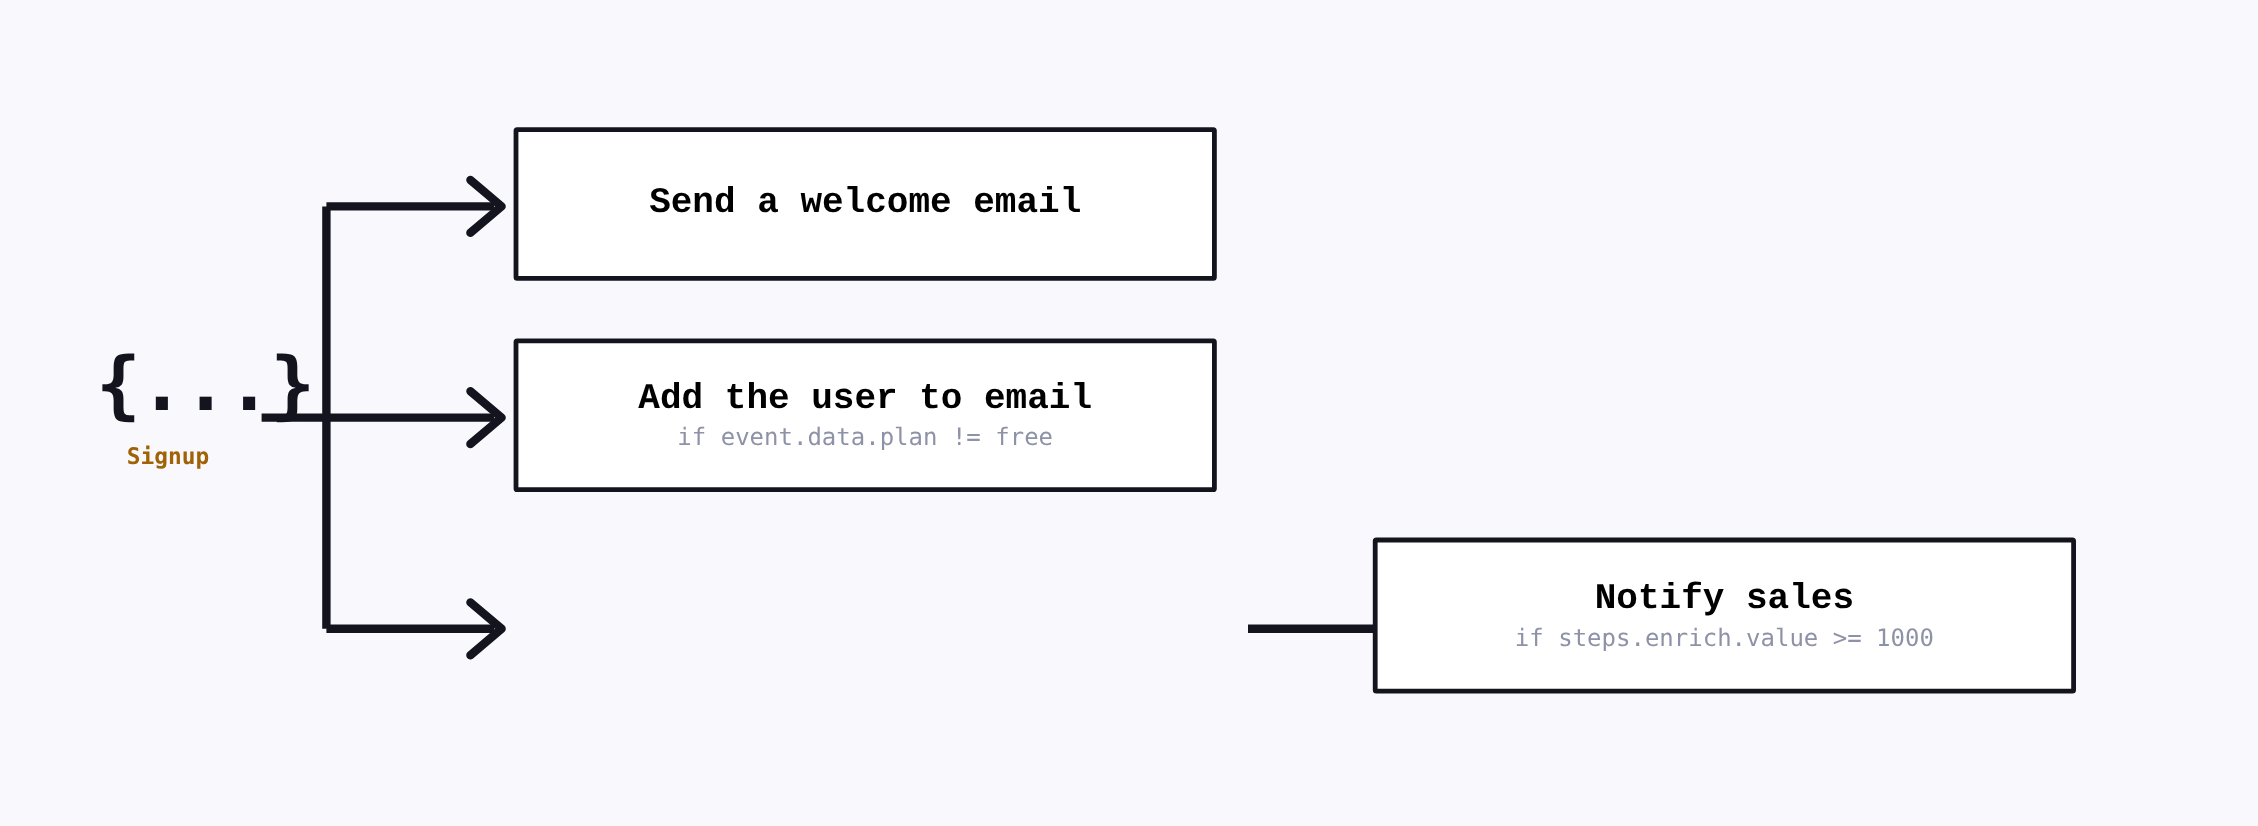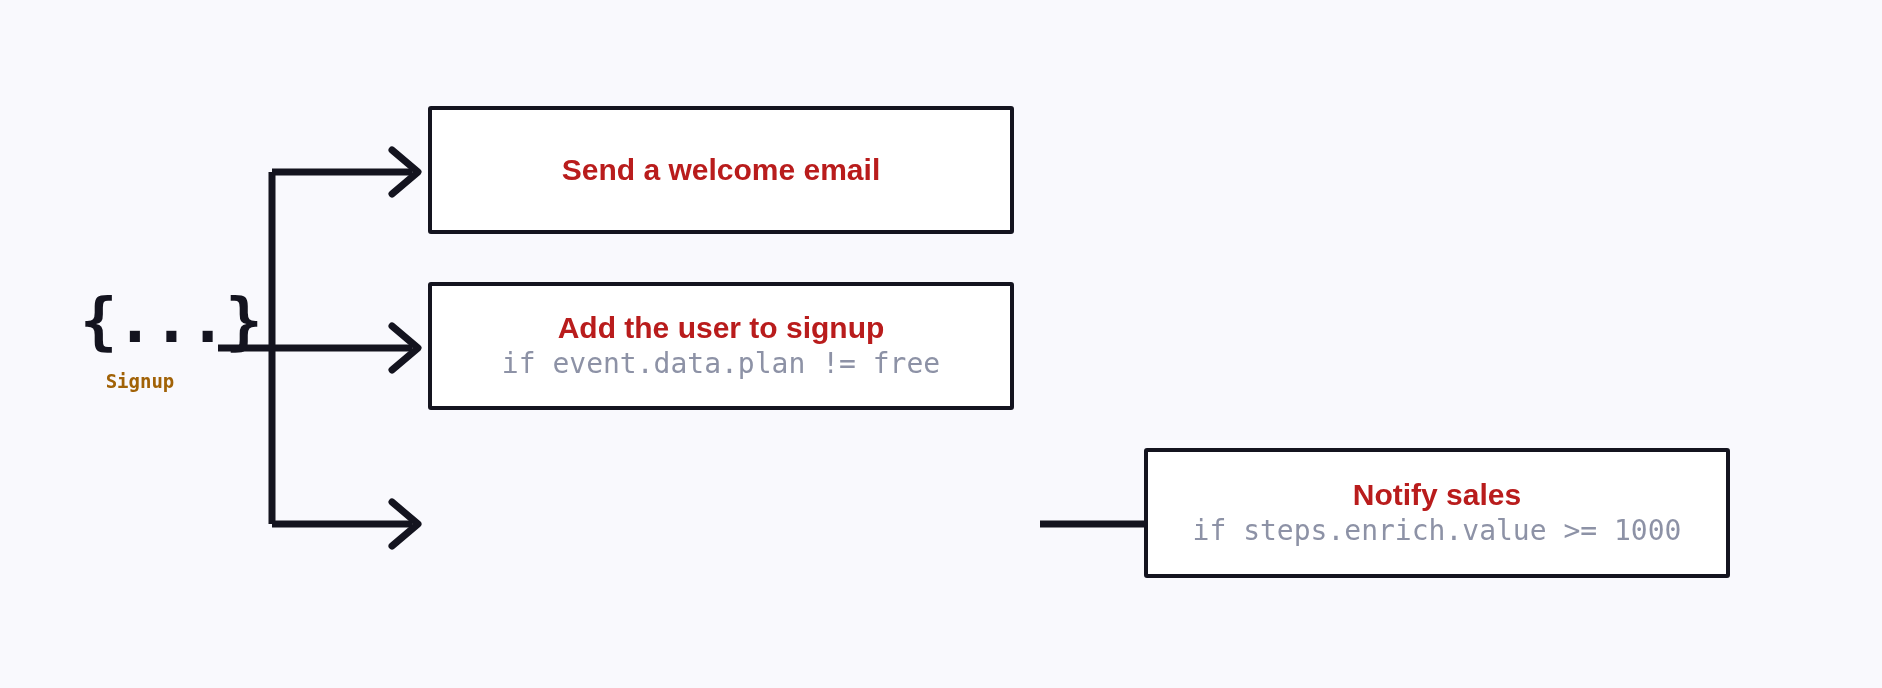--- a/index.html
+++ b/index.html
@@ -57,30 +57,30 @@
     box-sizing: border-box;
     background: #ffffff;
     border: 4px solid #14141f;
     border-radius: 3px;
     display: flex;
     flex-direction: column;
     align-items: center;
     justify-content: center;
   }
   .step-title {
-    font-family: Liberation Sans, sans-serif;
+    font-family: Liberation Mono, monospace;
     font-size: 30px;
     font-weight: bold;
-    color: #b91c1c;
+    color: #000000;
     line-height: 1.15;
     white-space: nowrap;
   }
   .step-sub {
     font-family: "DejaVu Sans Mono", "Liberation Mono", monospace;
-    font-size: 28px;
+    font-size: 20px;
     font-weight: normal;
     color: #8d92a6;
     line-height: 1.2;
     margin-top: 2px;
     white-space: nowrap;
   }
   .step-sub:empty { display: none; }
 </style>
 </head>
 <body>
@@ -113,21 +113,21 @@
     <div class="trigger-glyph">{...}</div>
     <div class="trigger-label">Signup</div>
   </div>
 
   <div class="step" style="left:428px; top:106px; width:586px; height:128px;">
     <div class="step-title">Send a welcome email</div>
 
   </div>
 
   <div class="step" style="left:428px; top:282px; width:586px; height:128px;">
-    <div class="step-title">Add the user to signup</div>
+    <div class="step-title">Add the user to email</div>
     <div class="step-sub">if event.data.plan != free</div>
   </div>
 
 
   <div class="step" style="left:1144px; top:448px; width:586px; height:130px;">
     <div class="step-title">Notify sales</div>
     <div class="step-sub">if steps.enrich.value &gt;= 1000</div>
   </div>
 
 </div>

